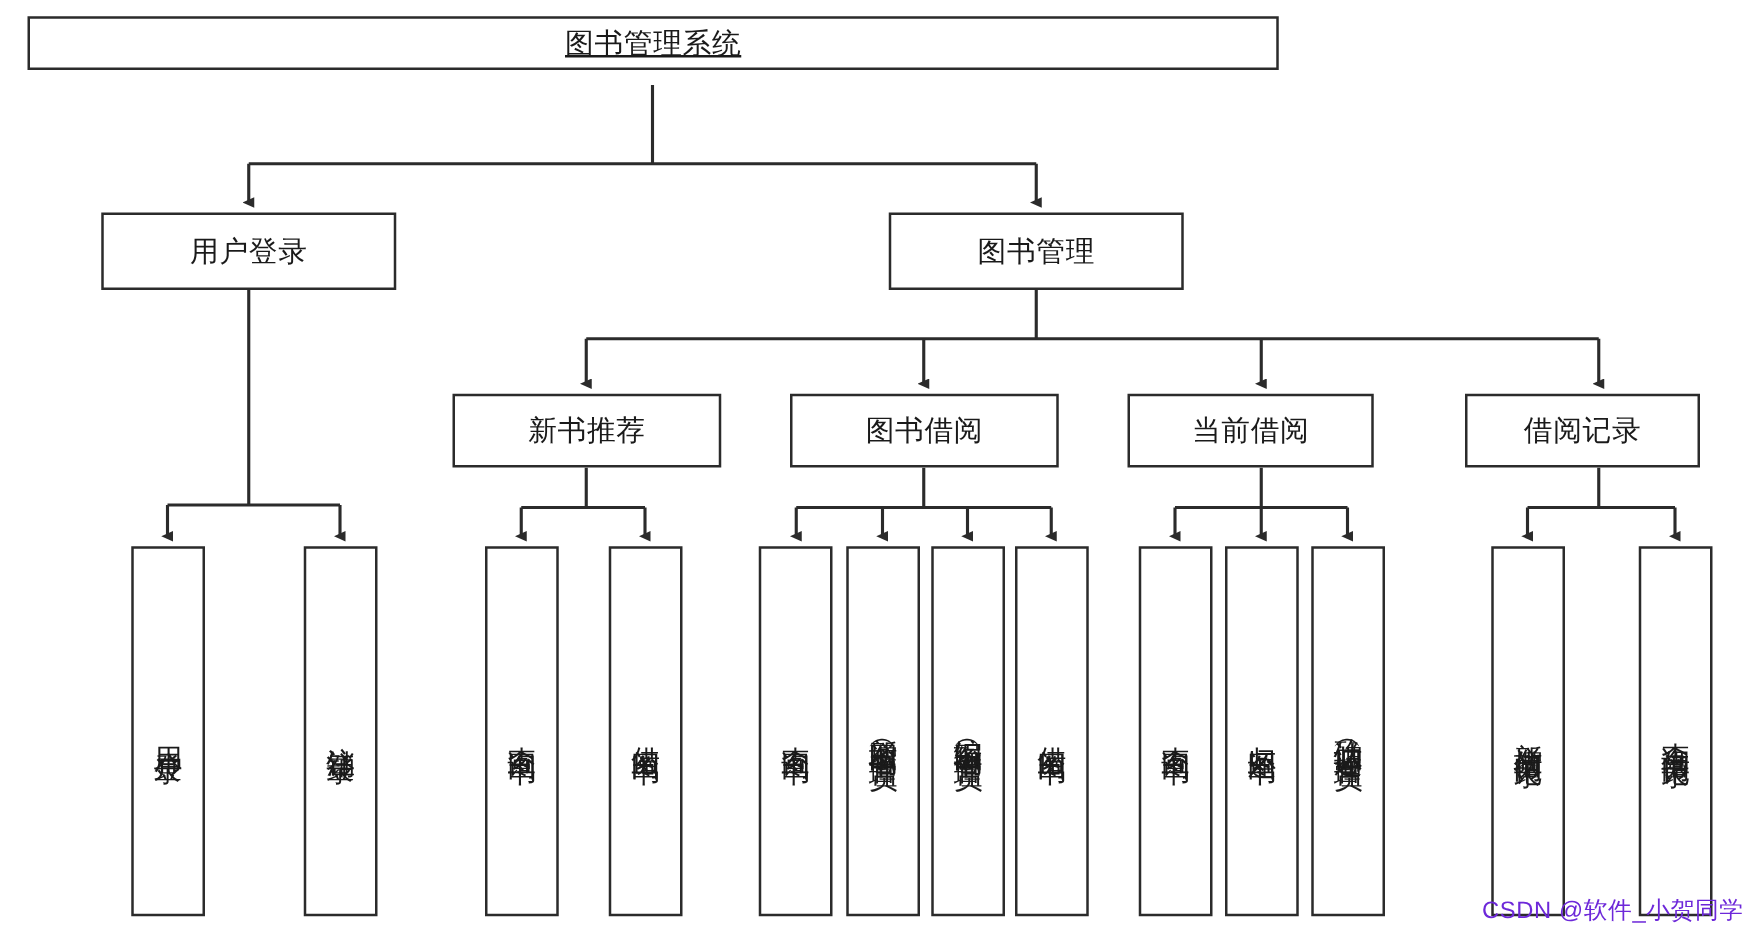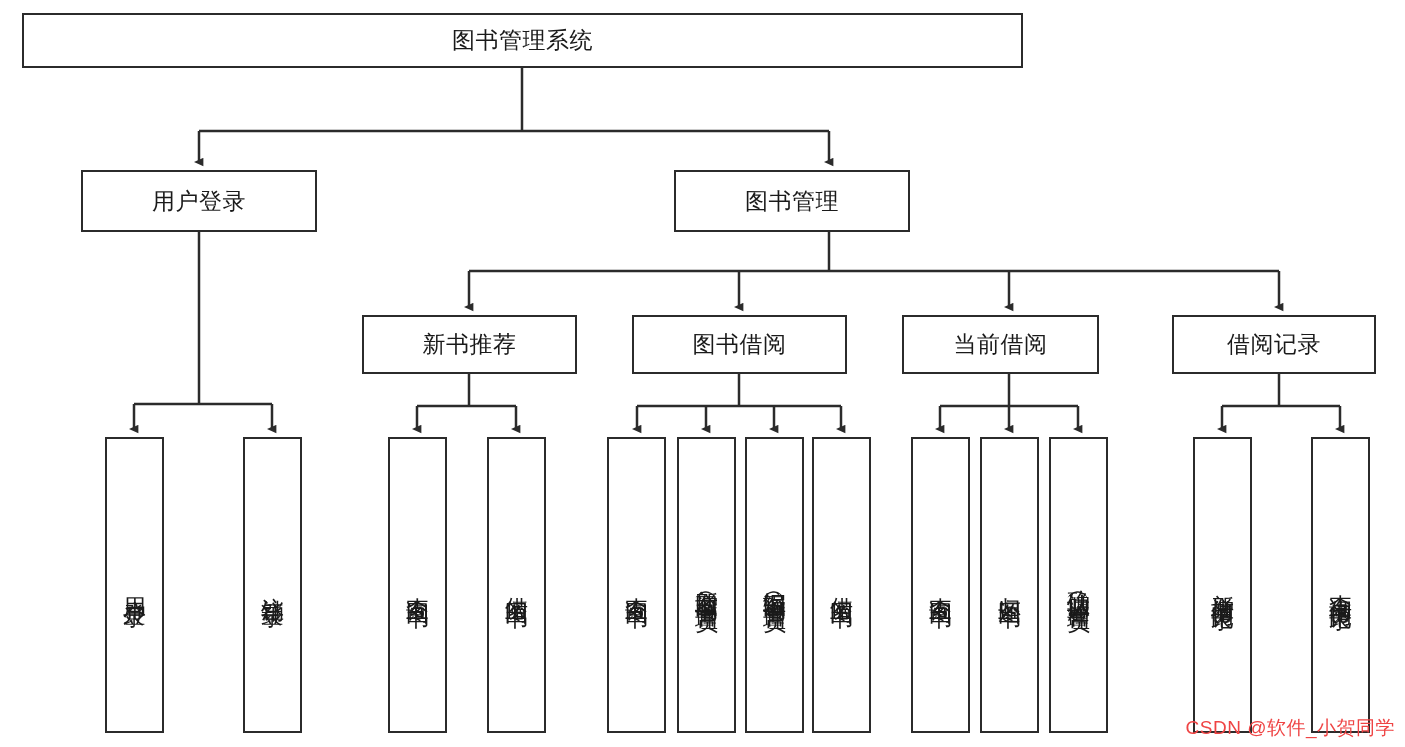--- a/index.html
+++ b/index.html
@@ -48,21 +48,21 @@
     letter-spacing: 3px;
     line-height: 1;
     white-space: nowrap;
     display: block;
   }
   .watermark {
     position: absolute;
     right: 10px;
     bottom: 6px;
     font-size: 19px;
-    color: #ef4444;
+    color: #6d28d9;
     white-space: nowrap;
     letter-spacing: 0.5px;
     margin-left: 29px;
   }
 </style>
 </head>
 <body>
 
 <div id="canvas">
 
@@ -114,41 +114,41 @@
       <path d="M1009,406 L1009,429" marker-end="url(#arrow)"></path>
       <path d="M1078,406 L1078,429" marker-end="url(#arrow)"></path>
 
       <path d="M1279,374 L1279,406"></path>
       <path d="M1222,406 L1340,406"></path>
       <path d="M1222,406 L1222,429" marker-end="url(#arrow)"></path>
       <path d="M1340,406 L1340,429" marker-end="url(#arrow)"></path>
     </g>
   </svg>
 
-  <div class="node h" style="left:22px; top:13px; width:1001px; height:55px;">
+  <div class="node h" style="left:22px; top:13px; width:1001px; height:43px;text-decoration:underline;">
     <span>图书管理系统</span>
   </div>
 
   <div class="node h" style="left:81px; top:170px; width:236px; height:62px;">
     <span>用户登录</span>
   </div>
-  <div class="node h" style="left:674px; top:170px; width:236px; height:62px;">
+  <div class="node h" style="left:711px; top:170px; width:236px; height:62px;">
     <span>图书管理</span>
   </div>
 
   <div class="node h" style="left:632px; top:315px; width:215px; height:59px;">
     <span>图书借阅</span>
   </div>
   <div class="node h" style="left:362px; top:315px; width:215px; height:59px;">
     <span>新书推荐</span>
   </div>
   <div class="node h" style="left:902px; top:315px; width:197px; height:59px;">
     <span>当前借阅</span>
   </div>
-  <div class="node h" style="left:1172px; top:315px; width:204px; height:59px;text-align:right;">
+  <div class="node h" style="left:1172px; top:315px; width:188px; height:59px;text-align:right;">
     <span>借阅记录</span>
   </div>
 
   <div class="node leaf" style="left:105px; top:437px; width:59px; height:296px;">
     <span class="vtext">用户登录</span>
   </div>
   <div class="node leaf" style="left:243px; top:437px; width:59px; height:296px;">
     <span class="vtext">注销登录</span>
   </div>
 

